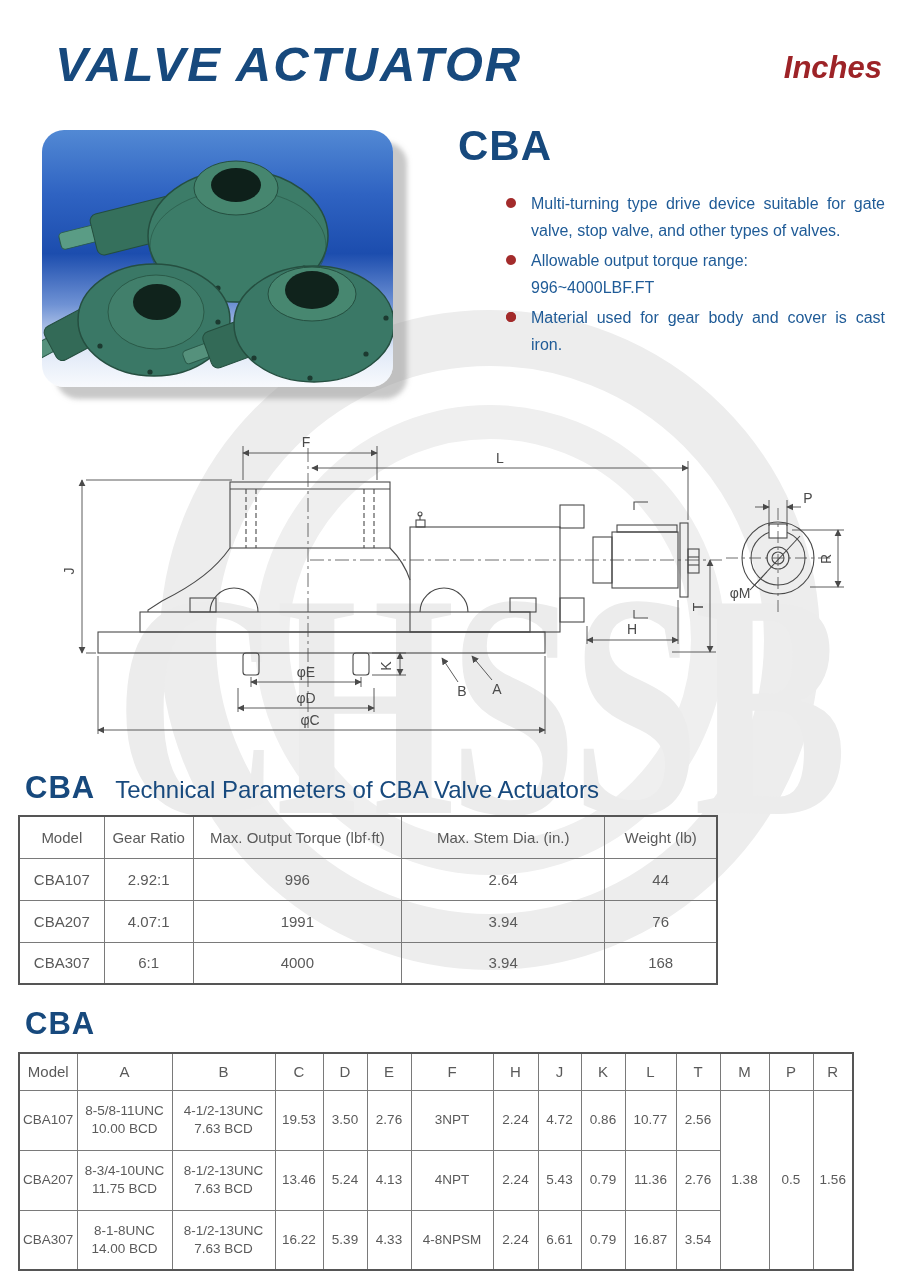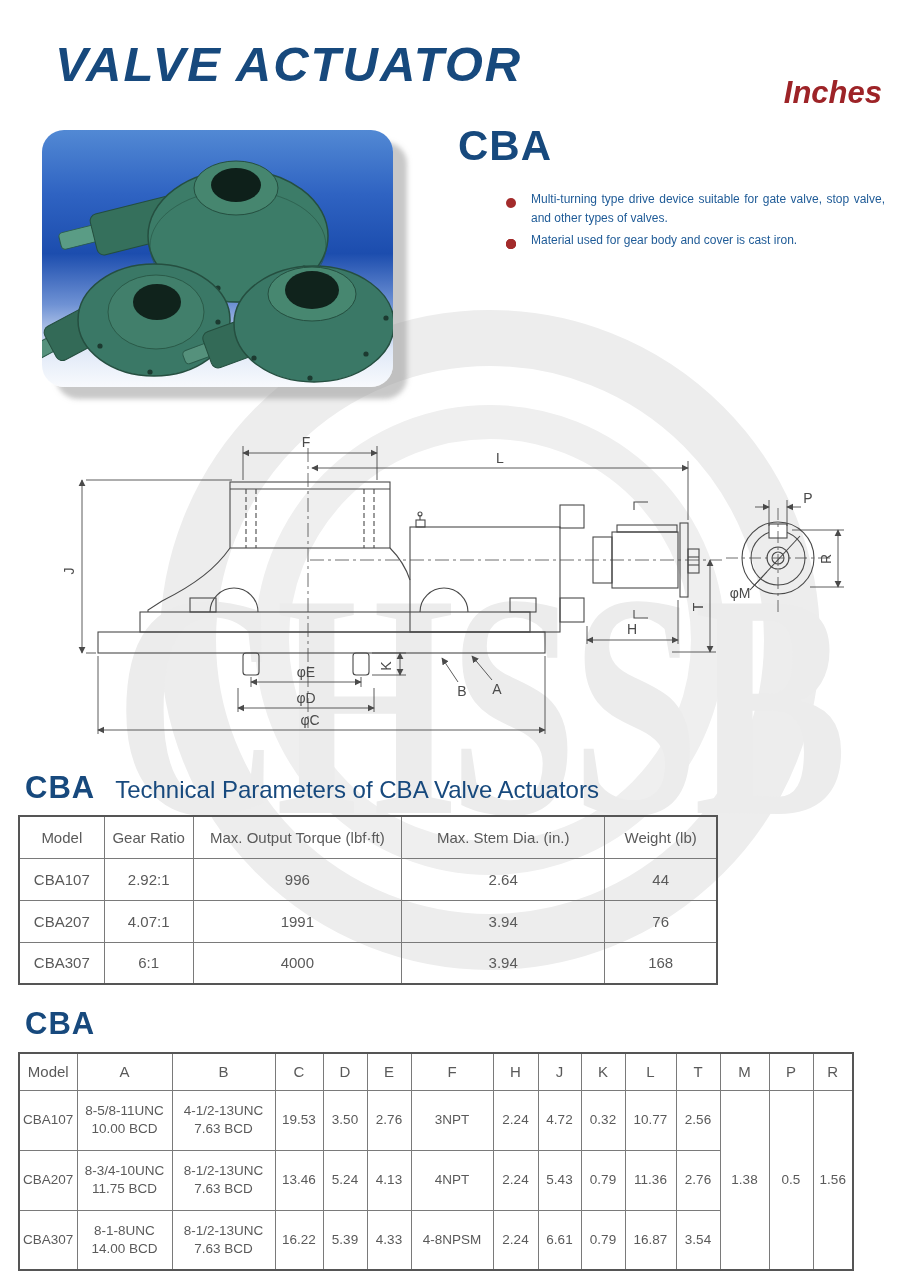--- a/index.html
+++ b/index.html
@@ -15,37 +15,37 @@
              border:34px solid #efefef; border-radius:50%; }
   .wm-text { left:115px; top:545px; font-family:"Liberation Serif", serif;
              font-weight:bold; font-size:320px; line-height:1; color:#ececec;
              letter-spacing:-8px; transform:scaleX(0.72); transform-origin:left top;
              white-space:nowrap; }
   .z { position:relative; z-index:1; }
 
   
   .title { position:absolute; left:55px; top:14px; font-size:49px; font-weight:800;
            font-style:italic; color:#17497d; letter-spacing:2px;margin-top:22px; }
-  .inches { position:absolute; right:18px; top:75px; font-size:31px; font-weight:800;
+  .inches { position:absolute; right:18px; top:50px; font-size:31px; font-weight:800;
             font-style:italic; color:#9d2327; }
 
   
   .photo-box { position:absolute; left:42px; top:130px; width:351px; height:257px;
                border-radius:22px; overflow:hidden;
                box-shadow:14px 12px 5px rgba(155,155,155,0.55); }
   .photo-box svg { display:block; }
 
   
   .series-heading { position:absolute; left:458px; top:122px; display:flex;
                     align-items:baseline; gap:13px; white-space:nowrap; }
   .series-code { font-size:42px; font-weight:800; color:#17497d; letter-spacing:1px; }
   .series-name { font-size:27px; color:#17497d; }
   .features { position:absolute; left:503px; top:190px; width:382px; list-style:none; }
   .features li { position:relative; padding-left:28px; margin-bottom:3px;
-                 color:#1f5b97; font-size:12px; line-height:19px;
+                 color:#1f5b97; font-size:16px; line-height:27px;
                  text-align:justify; }
   .features .dot { position:absolute; left:3px; top:8px; width:10px; height:10px;
                    border-radius:50%; background:#a32b2b; }
   .features .txt { white-space:pre-line; }
 
   
   .drawing { position:absolute; left:10px; top:430px; width:880px; height:325px; }
   .drawing svg text { font-family:"Liberation Sans", sans-serif; font-size:14px; fill:#4a4a4a; }
 
   
@@ -146,21 +146,22 @@
           <circle cx="344" cy="188" r="2.6" fill="#1c3a30"></circle>
       </g>
     </svg>
   </div>
 
   <div class="series-heading z">
     <span class="series-code">CBA</span>
   </div>
   <ul class="features z" id="features">
       <li><span class="dot"></span><span class="txt">Multi-turning type drive device suitable for gate valve, stop valve, and other types of valves.</span></li>
-      <li><span class="dot"></span></li>
+      <li><span class="dot"></span><span class="txt">Allowable output torque range:
+996~4000LBF.FT</span></li>
       <li><span class="dot"></span></li>
       <li><span class="dot"></span><span class="txt">Material used for gear body and cover is cast iron.</span></li>
     </ul>
 
   <div class="drawing z">
     <svg width="880" height="325" viewBox="0 0 880 325">
       <defs>
         <marker id="arr" viewBox="0 0 10 10" refX="9" refY="5" markerWidth="8" markerHeight="8" orient="auto-start-reverse">
           <path d="M0,0 L10,5 L0,10 z" fill="#4a4a4a"></path>
         </marker>
@@ -352,21 +353,21 @@
           <td>8-5/8-11UNC
 10.00 BCD</td>
           <td>4-1/2-13UNC
 7.63 BCD</td>
           <td>19.53</td>
           <td>3.50</td>
           <td>2.76</td>
           <td>3NPT</td>
           <td>2.24</td>
           <td>4.72</td>
-          <td>0.32</td>
+          <td>0.86</td>
           <td>10.77</td>
           <td>2.56</td>
           <td rowspan="3">1.38</td>
           <td rowspan="3">0.5</td>
           <td rowspan="3">1.56</td>
         </tr>
         <tr>
           <td>CBA207</td>
           <td>8-3/4-10UNC
 11.75 BCD</td>

